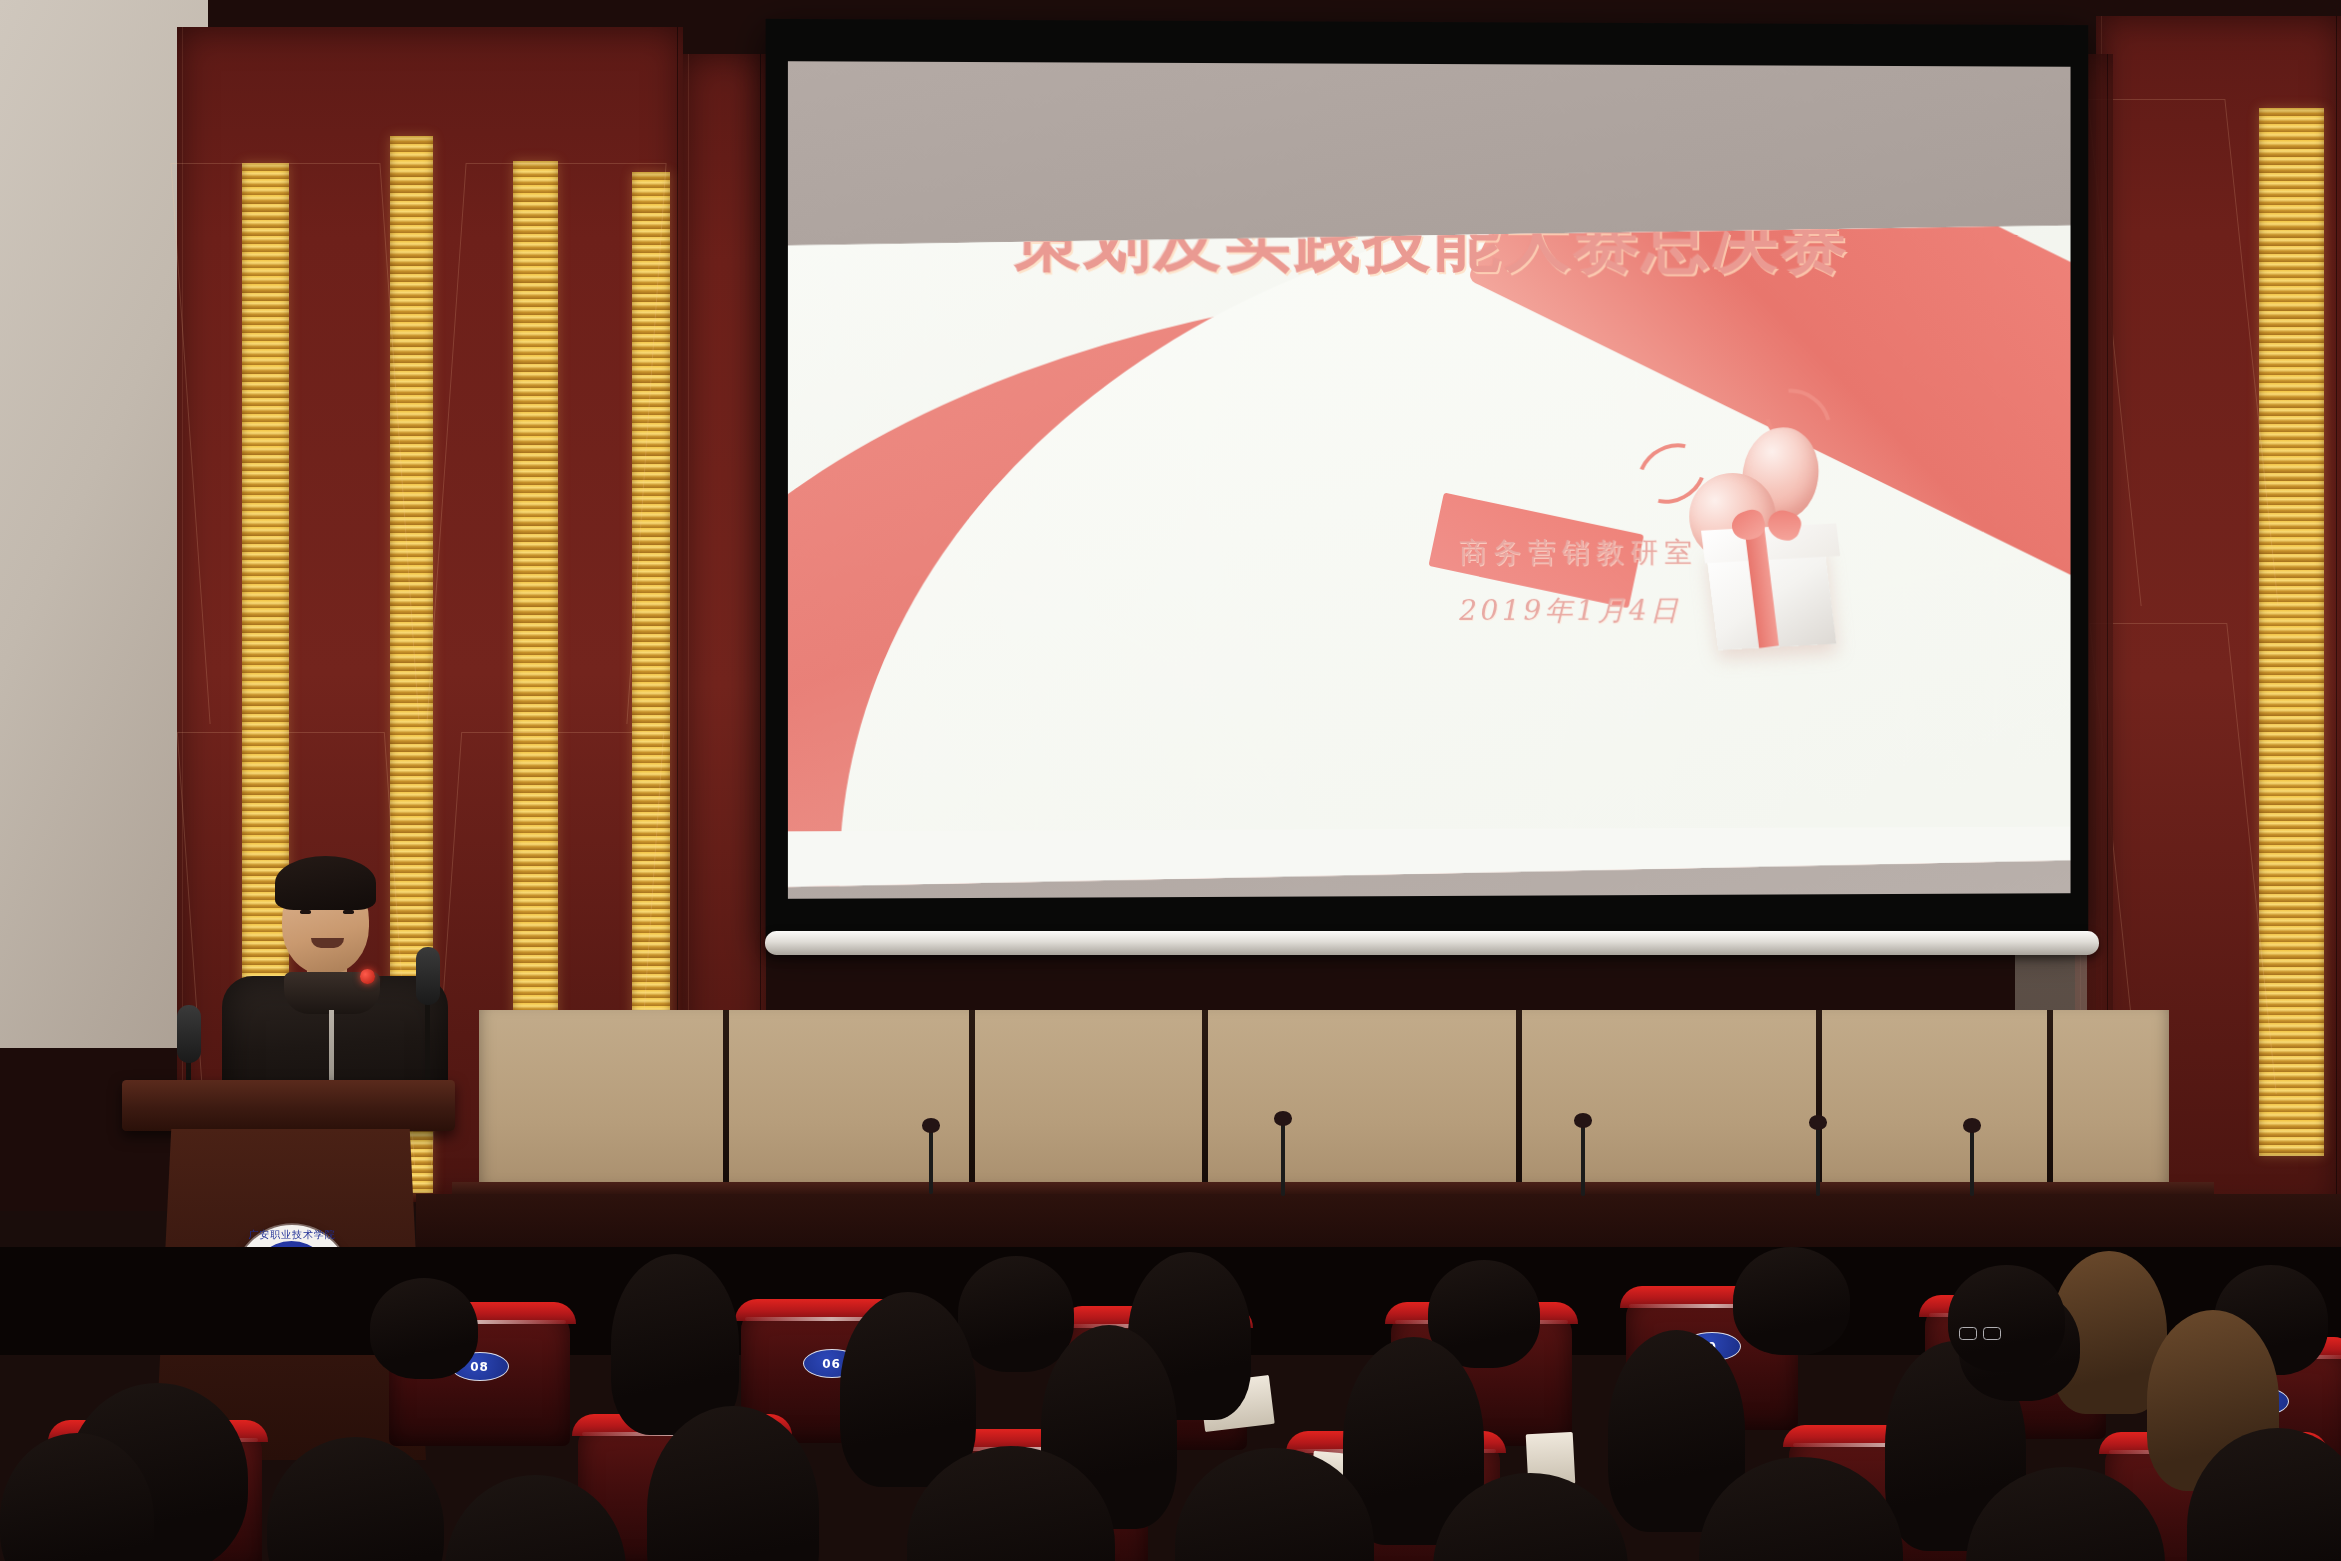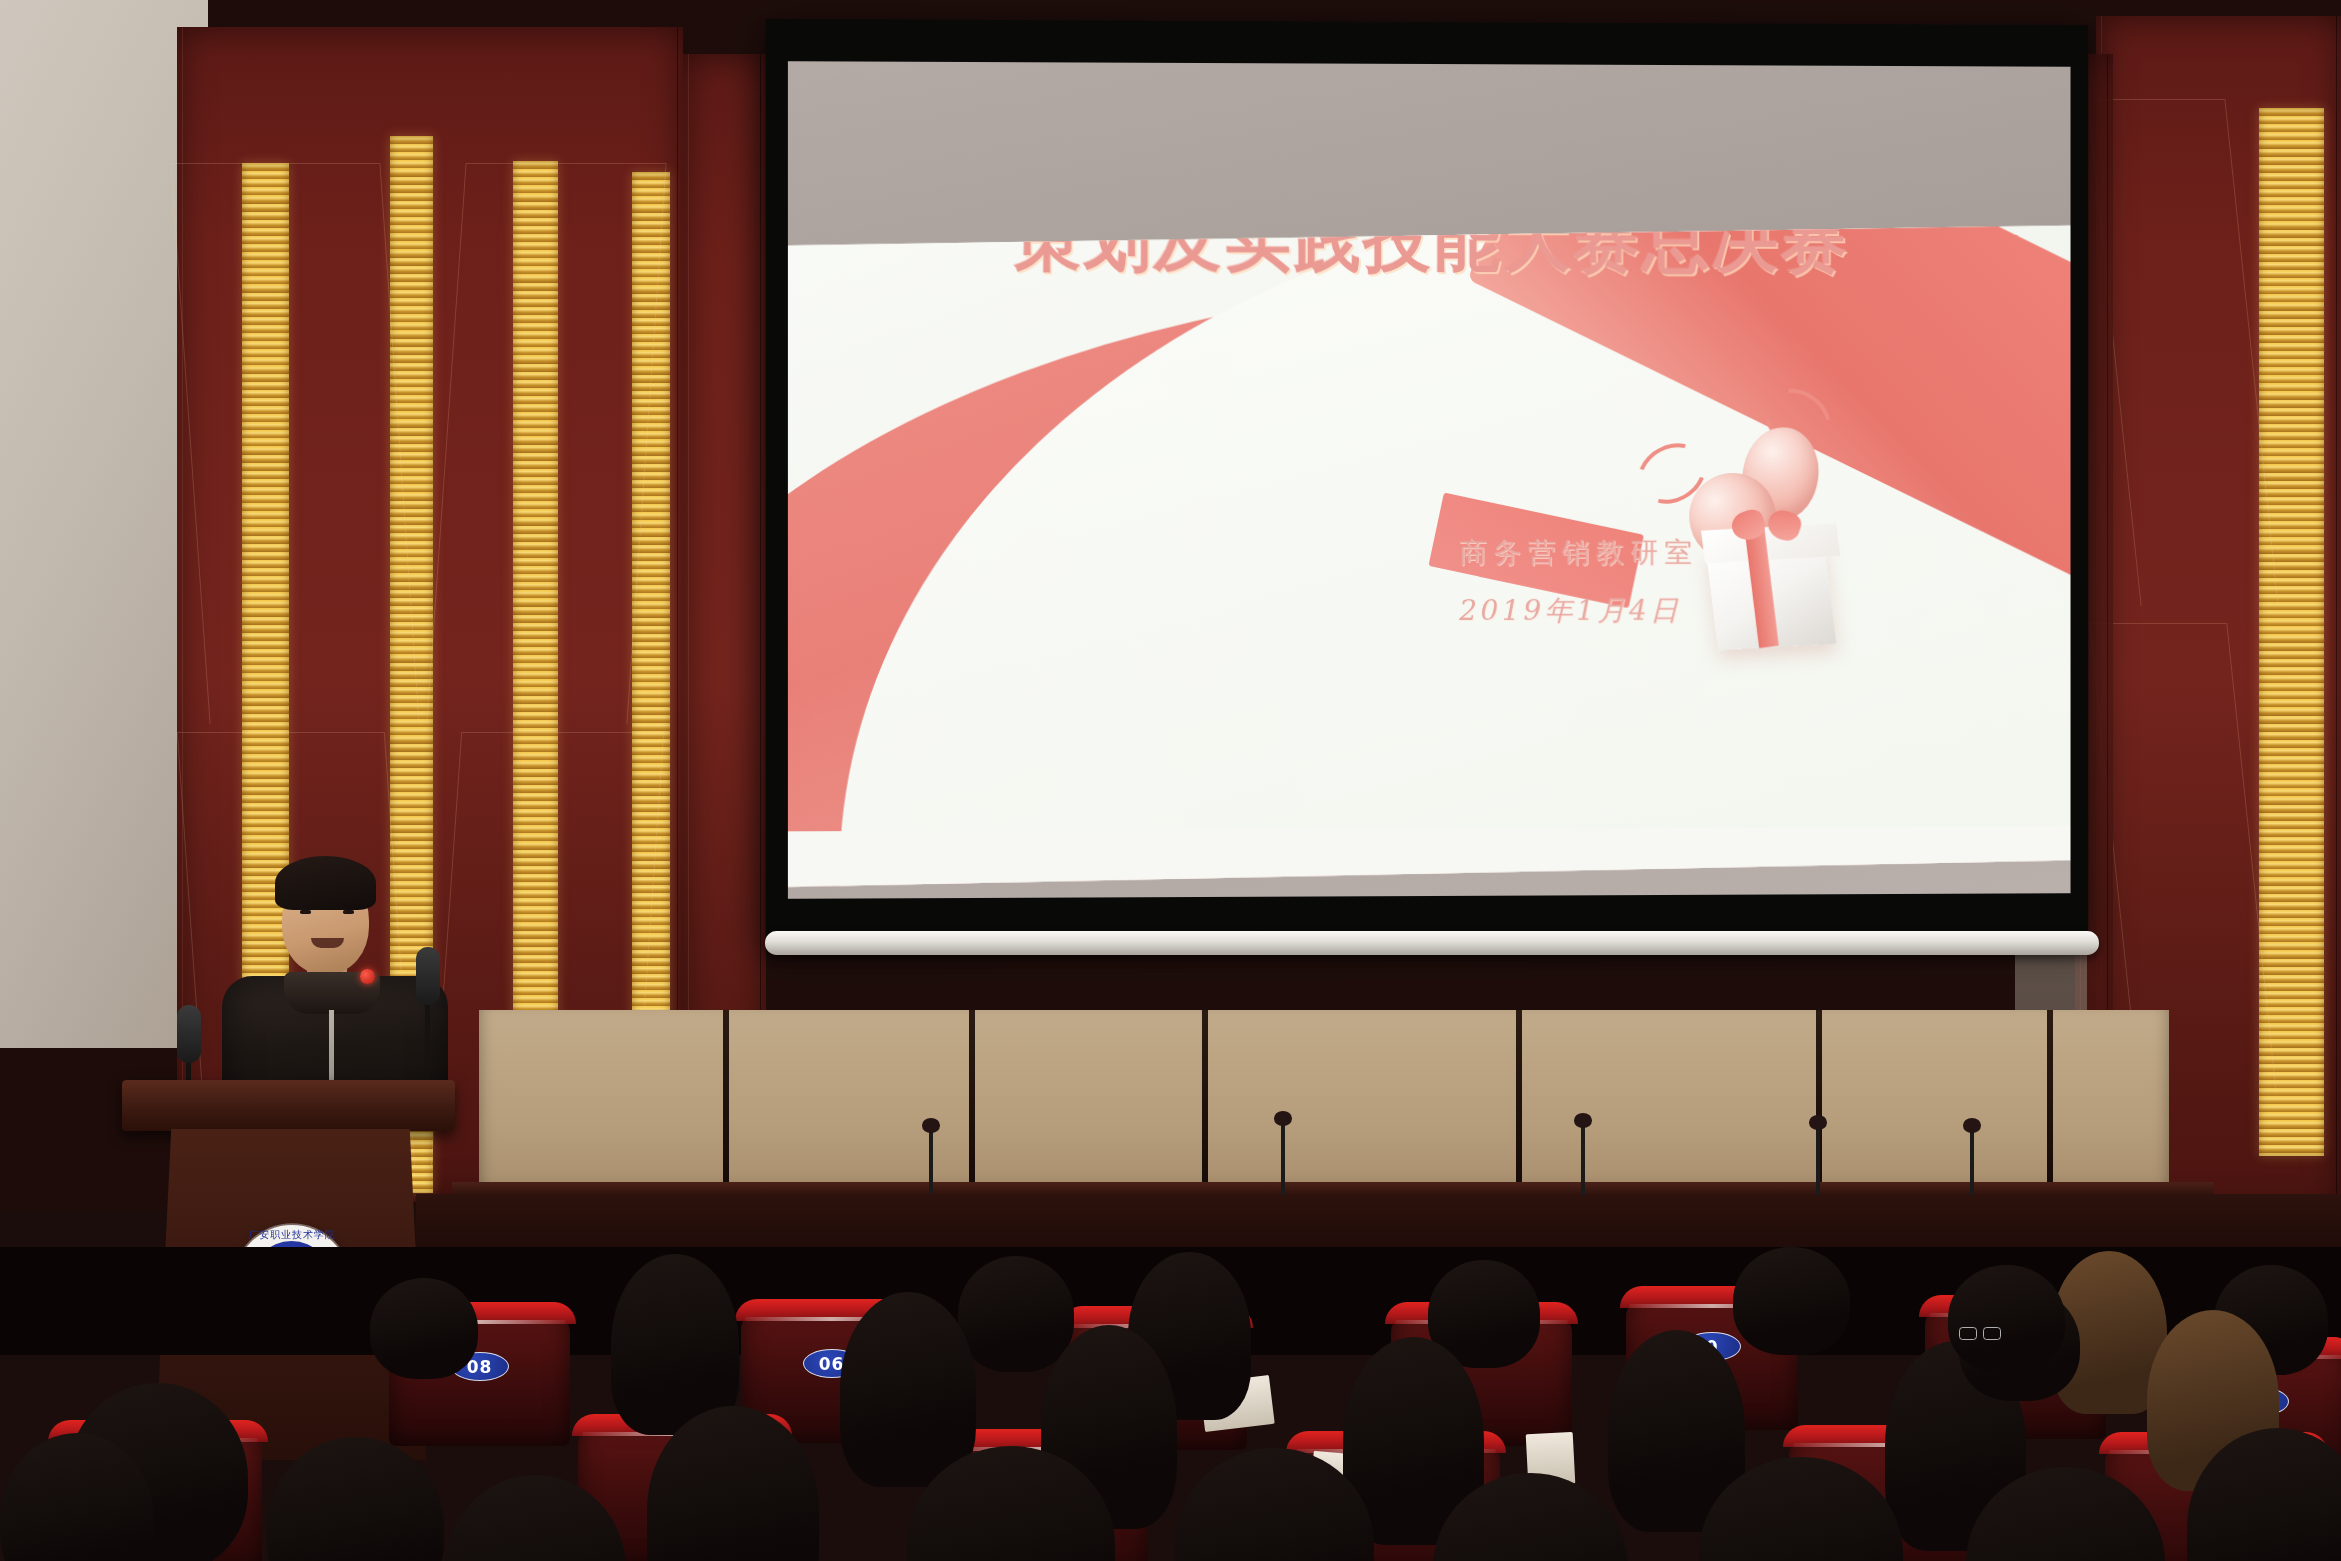--- a/index.html
+++ b/index.html
@@ -349,21 +349,21 @@
   .seat::after{
     content:"";position:absolute;left:2%;top:10px;width:96%;height:3.6px;
     border-radius:2.7px;
     background:linear-gradient(90deg,rgba(255,255,255,.05),rgba(230,225,220,.75),rgba(255,255,255,.05));
   }
   .seat-badge{
     position:absolute;left:50%;transform:translateX(-50%);
     width:56px;height:27px;border-radius:50%;
     background:radial-gradient(circle at 40% 35%,#2c47b8,#1a2d86);
     border:1.8px solid #d8dbe8;
-    color:#ffffff;font-size:17px;font-weight:700;
+    color:#ffffff;font-size:12px;font-weight:700;
     display:flex;align-items:center;justify-content:center;
     letter-spacing:0.9px;
     font-family:"DejaVu Sans","Liberation Sans",sans-serif;
   }
   .head{
     position:absolute;border-radius:50% 50% 42% 42%;
     background:linear-gradient(168deg,#1d1512 0%,#0d0807 70%);
   }
   .head.brown{
     background:linear-gradient(168deg,#6b4a2c 0%,#3d2817 75%);

